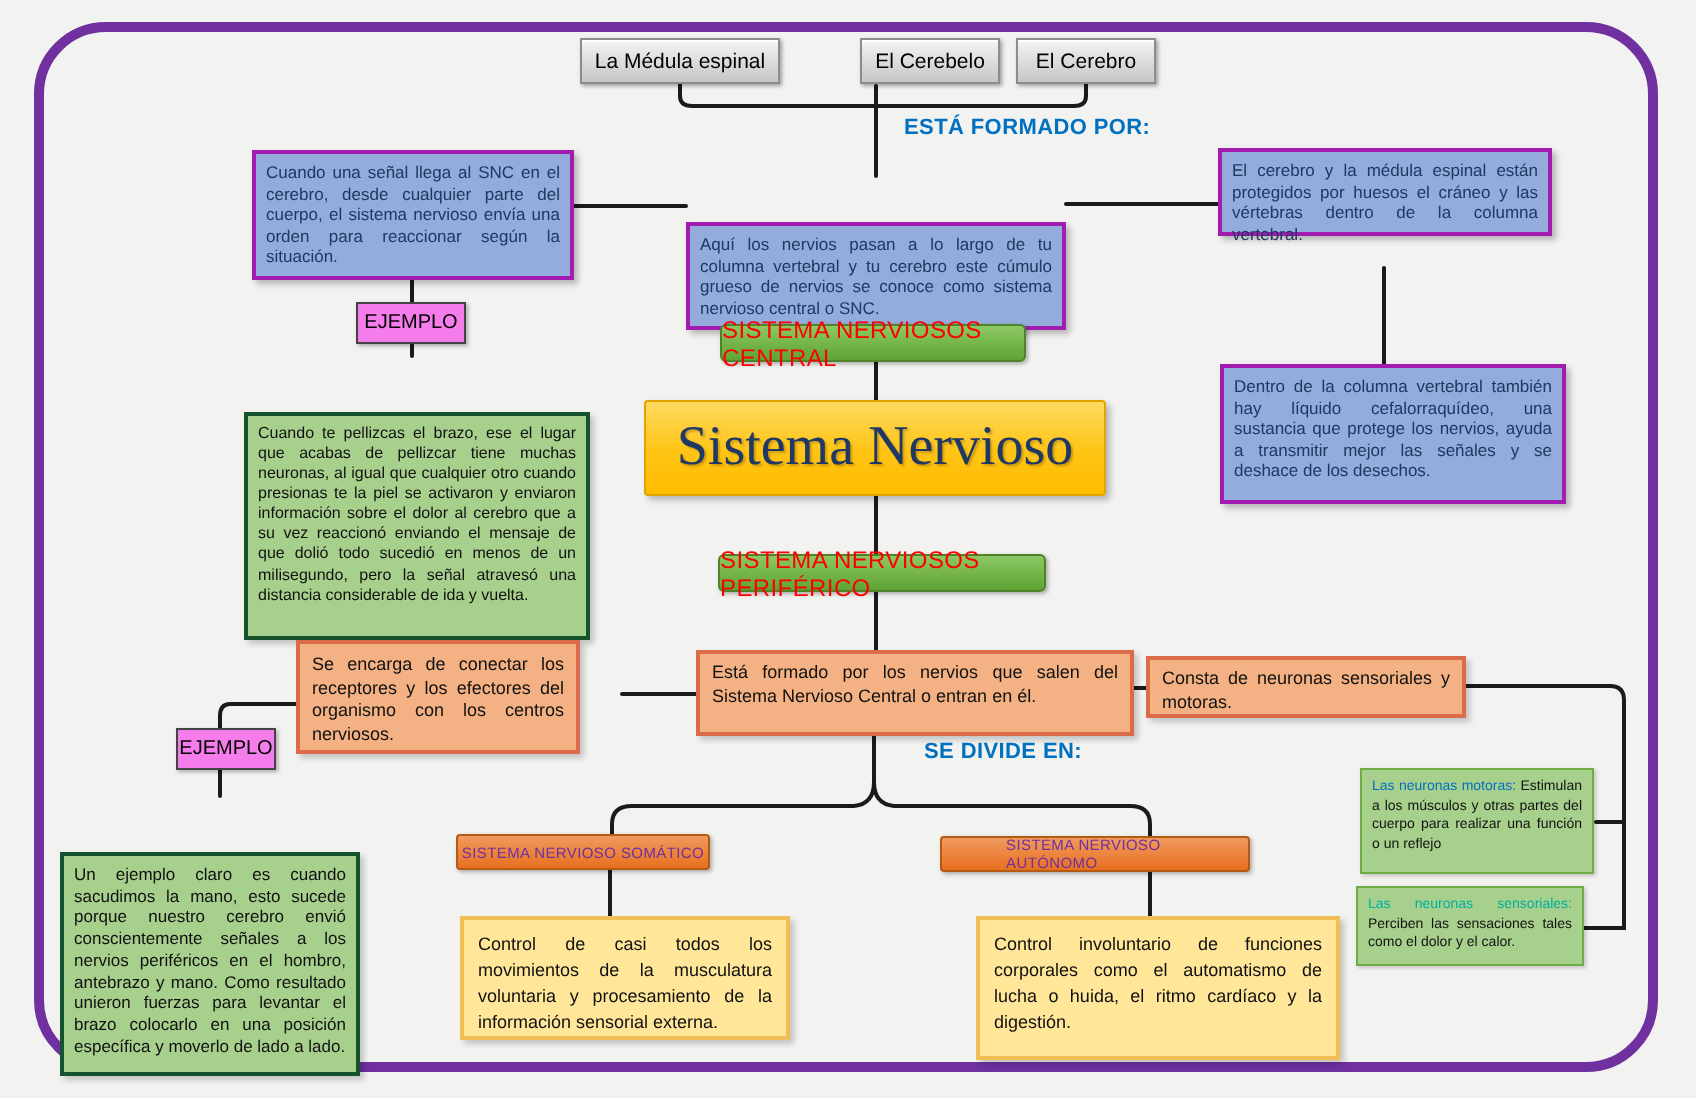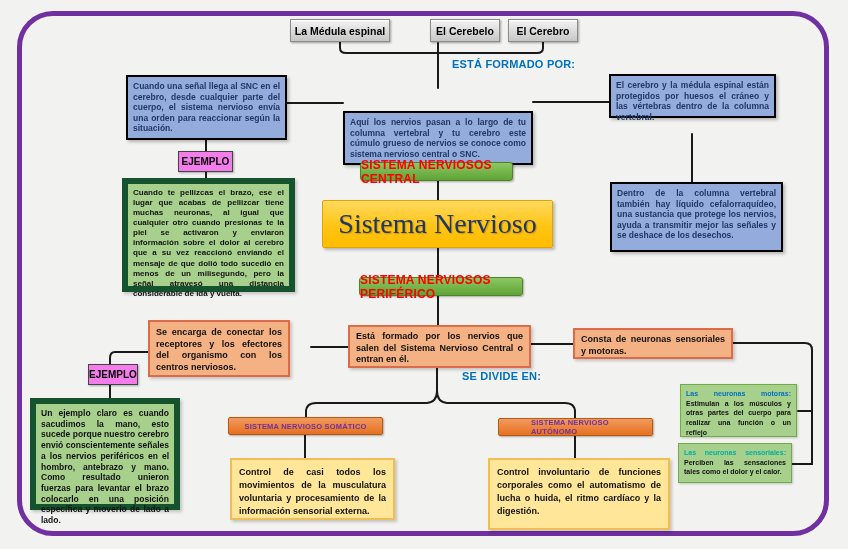--- a/index.html
+++ b/index.html
@@ -1,27 +1,27 @@
 <!DOCTYPE html>
 <html><head>
 <meta charset="utf-8">
 <style>
   html,body{margin:0;padding:0;}
   body{background:#e9e9e7;font-family:"Liberation Sans",sans-serif;}
   #stage{position:relative;width:848px;height:549px;background:#F2F2F0;overflow:hidden;}
   #frame{position:absolute;left:17px;top:11px;width:812px;height:525px;border:5px solid #7030A0;border-radius:36px;box-sizing:border-box;}
   #wires{position:absolute;left:0;top:0;z-index:1;}
-  .node{position:absolute;box-sizing:border-box;z-index:2;font-weight:bold;}
+  .node{position:absolute;box-sizing:border-box;z-index:2;font-weight:normal;}
   .gray{background:linear-gradient(180deg,#f4f4f4,#c6c6c6);border:1px solid #8c8c8c;
         box-shadow:inset 0 1px 0 #ffffff,1px 1px 2px rgba(0,0,0,.35);
         display:flex;align-items:center;justify-content:center;font-size:10.5px;color:#000;}
-  .blue{background:#93ACDB;border:2px solid #000000;color:#1F3864;font-size:8.5px;line-height:1.24;
+  .blue{background:#93ACDB;border:2px solid #a21caf;color:#1F3864;font-size:8.5px;line-height:1.24;
         padding:4px 5px;text-align:justify;box-shadow:2px 2px 3px rgba(0,0,0,.25);}
-  .greenbox{background:#A8D08D;border:6px solid #14532d;color:#111;font-size:8px;line-height:1.26;
-        padding:4px 5px;text-align:justify;box-shadow:2px 2px 3px rgba(0,0,0,.2);}
+  .greenbox{background:#A8D08D;border:2px solid #14532d;color:#111;font-size:8px;line-height:1.26;
+        padding:4px 5px;text-align:justify;box-shadow:2px 2px 3px rgba(0,0,0,.2);margin-top:28px;}
   .orangebox{background:#F4B183;border:2px solid #DC6B4A;color:#111;font-size:9px;line-height:1.3;
         padding:5px 6px;text-align:justify;box-shadow:2px 2px 3px rgba(0,0,0,.2);}
   .yellowbox{background:#FFE699;border:2px solid #F1BE55;color:#111;font-size:9px;line-height:1.45;
         padding:6px 7px;text-align:justify;box-shadow:2px 2px 3px rgba(0,0,0,.2);}
   .glabel{background:linear-gradient(180deg,#8CC863,#5FA335);border:1px solid #4E8329;border-radius:3px;
         color:#FF0000;font-size:12px;display:flex;align-items:center;justify-content:center;
         box-shadow:1px 1px 2px rgba(0,0,0,.3);letter-spacing:.2px;}
   .olabel{background:linear-gradient(180deg,#F09A5E,#E8701F);border:1px solid #B55A13;border-radius:2px;
         color:#7030A0;font-size:7.5px;display:flex;align-items:center;justify-content:center;
         box-shadow:1px 1px 2px rgba(0,0,0,.3);letter-spacing:.2px;}
@@ -81,32 +81,32 @@
   <div class="node pink" style="left:178px;top:151px;width:55px;height:21px;">EJEMPLO</div>
   <div class="node greenbox" style="left:122px;top:178px;width:173px;height:114px;">Cuando te pellizcas el brazo, ese el lugar que acabas de pellizcar tiene muchas neuronas, al igual que cualquier otro cuando presionas te la piel se activaron y enviaron información sobre el dolor al cerebro que a su vez reaccionó enviando el mensaje de que dolió todo sucedió en menos de un milisegundo, pero la señal atravesó una distancia considerable de ida y vuelta.</div>
 
   <div class="node glabel" style="left:360px;top:162px;width:153px;height:19px;">SISTEMA NERVIOSOS CENTRAL</div>
 
   <div class="node maintitle" style="left:322px;top:200px;width:231px;height:48px;">Sistema Nervioso</div>
 
   <div class="node glabel" style="left:359px;top:277px;width:164px;height:19px;">SISTEMA NERVIOSOS PERIFÉRICO</div>
 
   <div class="node orangebox" style="left:148px;top:320px;width:142px;height:57px;">Se encarga de conectar los receptores y los efectores del organismo con los centros nerviosos.</div>
-  <div class="node orangebox" style="left:348px;top:325px;width:183px;height:43px;padding:4px 6px;">Está formado por los nervios que salen del Sistema Nervioso Central o entran en él.</div>
+  <div class="node orangebox" style="left:348px;top:325px;width:219px;height:43px;padding:4px 6px;">Está formado por los nervios que salen del Sistema Nervioso Central o entran en él.</div>
   <div class="node orangebox" style="left:573px;top:328px;width:160px;height:31px;padding:4px 6px;">Consta de neuronas sensoriales y motoras.</div>
 
   <div class="node clabel" style="left:462px;top:370px;">SE DIVIDE EN:</div>
 
   <div class="node pink" style="left:88px;top:364px;width:50px;height:21px;">EJEMPLO</div>
   <div class="node greenbox" style="left:30px;top:398px;width:150px;height:112px;font-size:8.5px;">Un ejemplo claro es cuando sacudimos la mano, esto sucede porque nuestro cerebro envió conscientemente señales a los nervios periféricos en el hombro, antebrazo y mano. Como resultado unieron fuerzas para levantar el brazo colocarlo en una posición específica y moverlo de lado a lado.</div>
 
-  <div class="node olabel" style="left:228px;top:417px;width:155px;height:18px;">SISTEMA NERVIOSO SOMÁTICO</div>
+  <div class="node olabel" style="left:228px;top:417px;width:127px;height:18px;">SISTEMA NERVIOSO SOMÁTICO</div>
   <div class="node yellowbox" style="left:230px;top:458px;width:165px;height:62px;">Control de casi todos los movimientos de la musculatura voluntaria y procesamiento de la información sensorial externa.</div>
 
-  <div class="node olabel" style="left:498px;top:418px;width:155px;height:18px;padding-left:32px;">SISTEMA NERVIOSO AUTÓNOMO</div>
+  <div class="node olabel" style="left:470px;top:418px;width:155px;height:18px;padding-left:32px;">SISTEMA NERVIOSO AUTÓNOMO</div>
   <div class="node yellowbox" style="left:488px;top:458px;width:182px;height:72px;">Control involuntario de funciones corporales como el automatismo de lucha o huida, el ritmo cardíaco y la digestión.</div>
 
   <div class="node smallgreen" style="left:680px;top:384px;width:117px;height:53px;">
     <span class="lbl-blue">Las neuronas motoras:</span><span> Estimulan a los músculos y otras partes del cuerpo para realizar una función o un reflejo</span>
   </div>
   <div class="node smallgreen" style="left:678px;top:443px;width:114px;height:40px;">
     <span class="lbl-teal">Las neuronas sensoriales:</span><span> Perciben las sensaciones tales como el dolor y el calor.</span>
   </div>
 </div>
 

